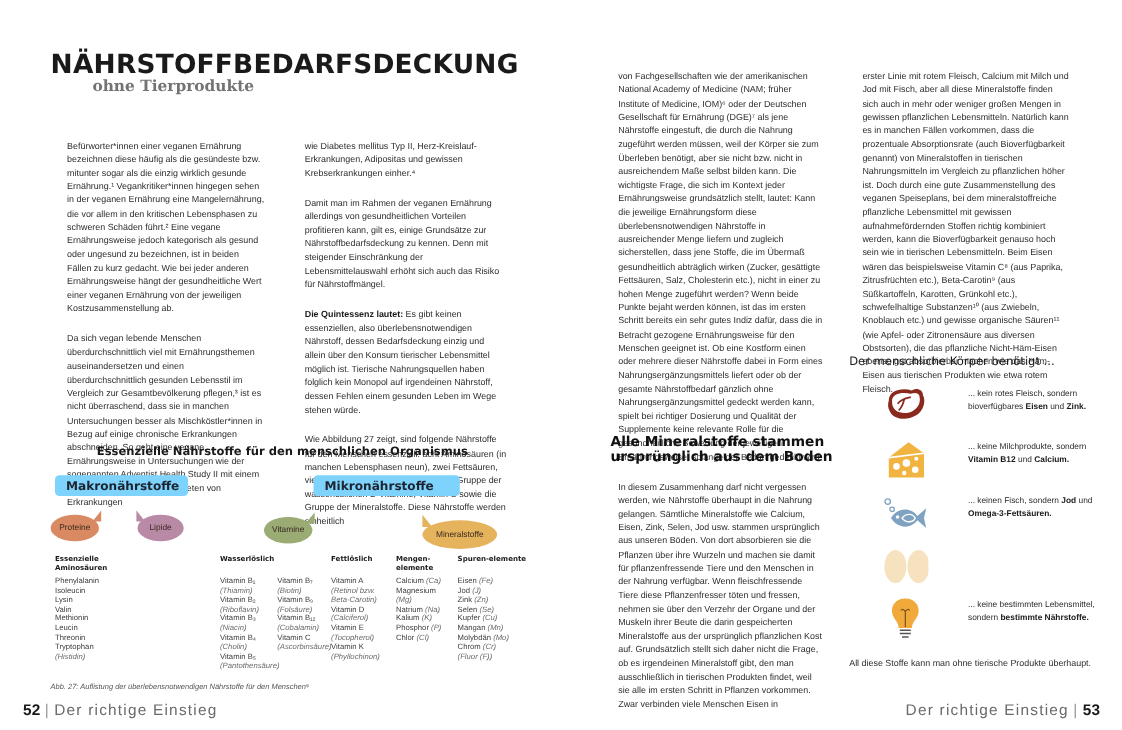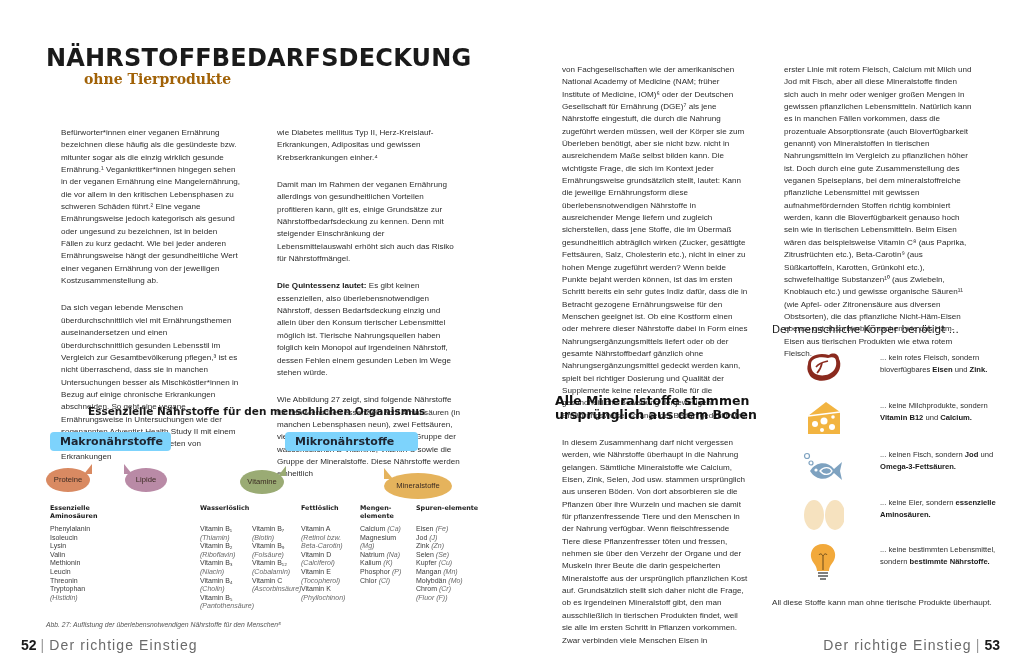--- a/index.html
+++ b/index.html
@@ -2,21 +2,21 @@
 <html><head>
 <meta charset="utf-8">
 <style>
   * { box-sizing: border-box; margin: 0; padding: 0; }
   html, body { width: 1020px; height: 664px; background: #ffffff; overflow: hidden; }
   body { font-family: "Liberation Sans", sans-serif; color: #2a2a2a; position: relative; }
   .page { position: absolute; top: 0; height: 664px; }
   .left { left: 0; width: 510px; }
   .right { left: 510px; width: 510px; }
   .title { position: absolute; left: 46px; top: 44px; font-family: "DejaVu Sans", sans-serif; font-weight: bold; font-size: 24px; letter-spacing: 0.2px; color: #1a1a1a; }
-  .subtitle { position: absolute; left: 84px; top: 71px; font-family: "DejaVu Serif", serif; font-weight: bold; font-size: 14px; color: #a16207; }
+  .subtitle { position: absolute; left: 84px; top: 71px; font-family: "DejaVu Serif", serif; font-weight: bold; font-size: 14px; color: #737373; }
   .col { position: absolute; font-size: 8.1px; line-height: 12.35px; color: #2d2d2d; }
   .col p { margin: 15px; }
   .col b { font-weight: bold; color: #1a1a1a; }
   .c1 { left: 46px; top: 112px; width: 210px; }
   .c2 { left: 262px; top: 112px; width: 214px; }
   .c3 { left: 37px; top: 49px; width: 216px; }
   .c4 { left: 259px; top: 49px; width: 218px; }
   .section-h { position: absolute; left: 45px; top: 394px; width: 220px; font-family: "DejaVu Sans", sans-serif; font-weight: bold; font-size: 12.5px; line-height: 14px; color: #111; }
   .c3b { left: 37px; top: 422px; width: 216px; }
   .diagram-title { position: absolute; left: 88px; top: 405px; font-family: "DejaVu Sans", sans-serif; font-weight: bold; font-size: 10.5px; color: #1a1a1a; }
@@ -207,21 +207,20 @@
       <path d="M18 24 C22 19,28 20,30 24 C28 28,22 29,18 24 Z" fill="none" stroke="#fff" stroke-width="1.3"></path>
     </svg>
     <div class="need-text"><span>... keinen Fisch, sondern </span><b>Jod</b><span> und </span><b>Omega-3-Fettsäuren.</b></div>
   </div>
 
   <div class="need-row" style="top:495px;">
     <svg class="need-icon" viewBox="0 0 42 40">
       <ellipse cx="12" cy="20" rx="10" ry="15" fill="#f6e2bf"></ellipse>
       <ellipse cx="33" cy="20" rx="10" ry="15" fill="#f6e2bf"></ellipse>
     </svg>
-    <div class="need-text"><span>... keine Eier, sondern </span><b>essenzielle Aminosäuren.</b></div>
   </div>
 
   <div class="need-row" style="top:542px;">
     <svg class="need-icon" viewBox="0 0 42 40">
       <path d="M21 2 C12 2,8 9,9 15 C10 21,15 23,15 29 L27 29 C27 23,32 21,33 15 C34 9,30 2,21 2 Z" fill="#f2a93b"></path>
       <path d="M17 13 C18 11,20 12,21 14 C22 12,24 11,25 13 M21 14 L21 28" stroke="#6a4a1a" stroke-width="1" fill="none"></path>
       <path d="M16 31 L26 31 M16 34 L26 34 M18 37 L24 37" stroke="#555" stroke-width="1.4"></path>
     </svg>
     <div class="need-text"><span>... keine bestimmten Lebensmittel, sondern </span><b>bestimmte Nährstoffe.</b></div>
   </div>

